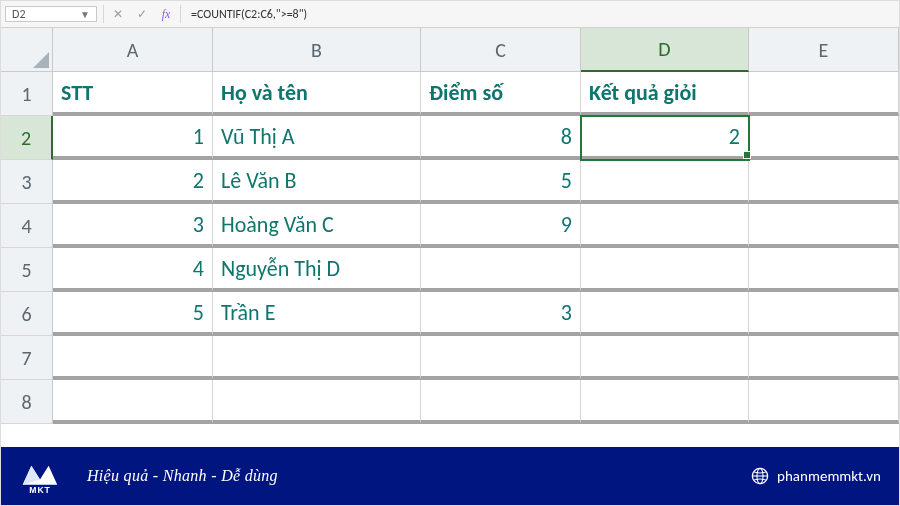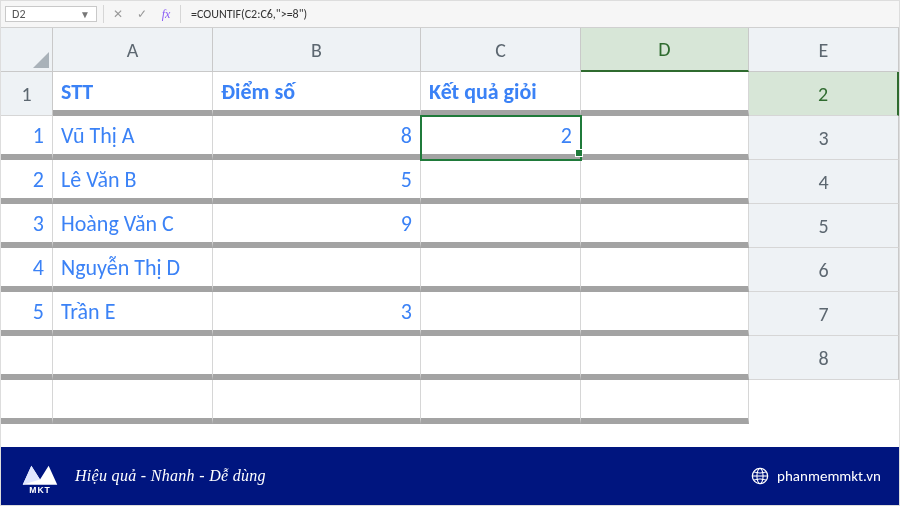--- a/index.html
+++ b/index.html
@@ -11,34 +11,34 @@
   .fb-btn{width:24px;text-align:center;color:#999;}
   .fb-btn.fx{font-style:italic;font-family:"Times New Roman",serif;color:#8b5cf6;}
   .fb-sep{width:1px;height:18px;background:#d6d6d6;margin:0 2px;}
   .formula-input{flex:1;padding:0 8px;color:#333;}
   
   .grid{display:grid;grid-template-columns:52px 160px 208px 160px 168px 150px;grid-auto-rows:44px;}
   .corner{background:#eef2f5;border-right:1px solid #c9c9c9;border-bottom:1px solid #c9c9c9;position:relative;}
   .corner::after{content:"";position:absolute;right:3px;bottom:3px;width:0;height:0;border-style:solid;border-width:0 0 16px 16px;border-color:transparent transparent #a9b2b9 transparent;}
   .colh{background:#eef2f5;border-right:1px solid #c9c9c9;border-bottom:1px solid #c9c9c9;display:flex;align-items:center;justify-content:center;font-size:20px;color:#5c6770;}
   .rowh{background:#eef2f5;border-right:1px solid #c9c9c9;border-bottom:1px solid #d6d6d6;display:flex;align-items:center;justify-content:center;font-size:20px;color:#5c6770;}
-  .cell{border-right:1px solid #d6d6d6;border-bottom:6px solid #a3a3a3;display:flex;align-items:center;padding:0 8px;font-size:22px;color:#3b82f6;box-sizing:border-box;}
+  .cell{border-right:1px solid #d6d6d6;border-bottom:4px solid #a3a3a3;display:flex;align-items:center;padding:0 8px;font-size:22px;color:#0f766e;box-sizing:border-box;}
   .txt-l{justify-content:flex-start;}
   .txt-r{justify-content:flex-end;}
   .bold{font-weight:700;}
   .colh.sel{background:#d7e6d7;color:#2f6b2f;border-bottom:2px solid #2f6b2f;}
   .rowh.sel{background:#d7e6d7;color:#2f6b2f;border-right:2px solid #2f6b2f;}
   .cell.active{outline:2px solid #1f7a3a;outline-offset:-1px;position:relative;}
   .cell.active::after{content:"";position:absolute;right:-3px;bottom:-3px;width:6px;height:6px;background:#1f7a3a;border:1px solid #fff;}
   
   .footer{position:absolute;left:0;right:0;bottom:0;height:58px;background:#00157f;display:flex;align-items:center;justify-content:space-between;color:#fff;padding:0 18px;box-sizing:border-box;}
   .brand{display:flex;align-items:center;gap:14px;}
   .logo{width:42px;height:38px;}
   .logo svg{width:100%;height:100%;}
-  .tagline{font-style:italic;font-family:Georgia,"Times New Roman",serif;font-size:16px;letter-spacing:.3px;}
+  .tagline{font-style:italic;font-family:Georgia,"Times New Roman",serif;font-size:16px;letter-spacing:.3px;margin-left:12px;}
   .site{display:flex;align-items:flex-end;gap:8px;font-size:15px;}
   .globe{width:18px;height:18px;}
 </style>
 </head>
 <body>
 
 <div class="app">
 
   <div class="fbar">
     <div class="namebox">
@@ -57,20 +57,21 @@
 
     <div class="corner"></div>
     <div class="colh">A</div>
     <div class="colh">B</div>
     <div class="colh">C</div>
     <div class="colh sel">D</div>
     <div class="colh">E</div>
 
     <div class="rowh">1</div>
     <div class="cell bold txt-l">STT</div>
+    <div class="cell bold txt-l">Họ và tên</div>
     <div class="cell bold txt-l">Điểm số</div>
     <div class="cell bold txt-l">Kết quả giỏi</div>
     <div class="cell"></div>
 
     <div class="rowh sel">2</div>
     <div class="cell txt-r">1</div>
     <div class="cell txt-l">Vũ Thị A</div>
     <div class="cell txt-r">8</div>
     <div class="cell txt-r active">2</div>
     <div class="cell"></div>

